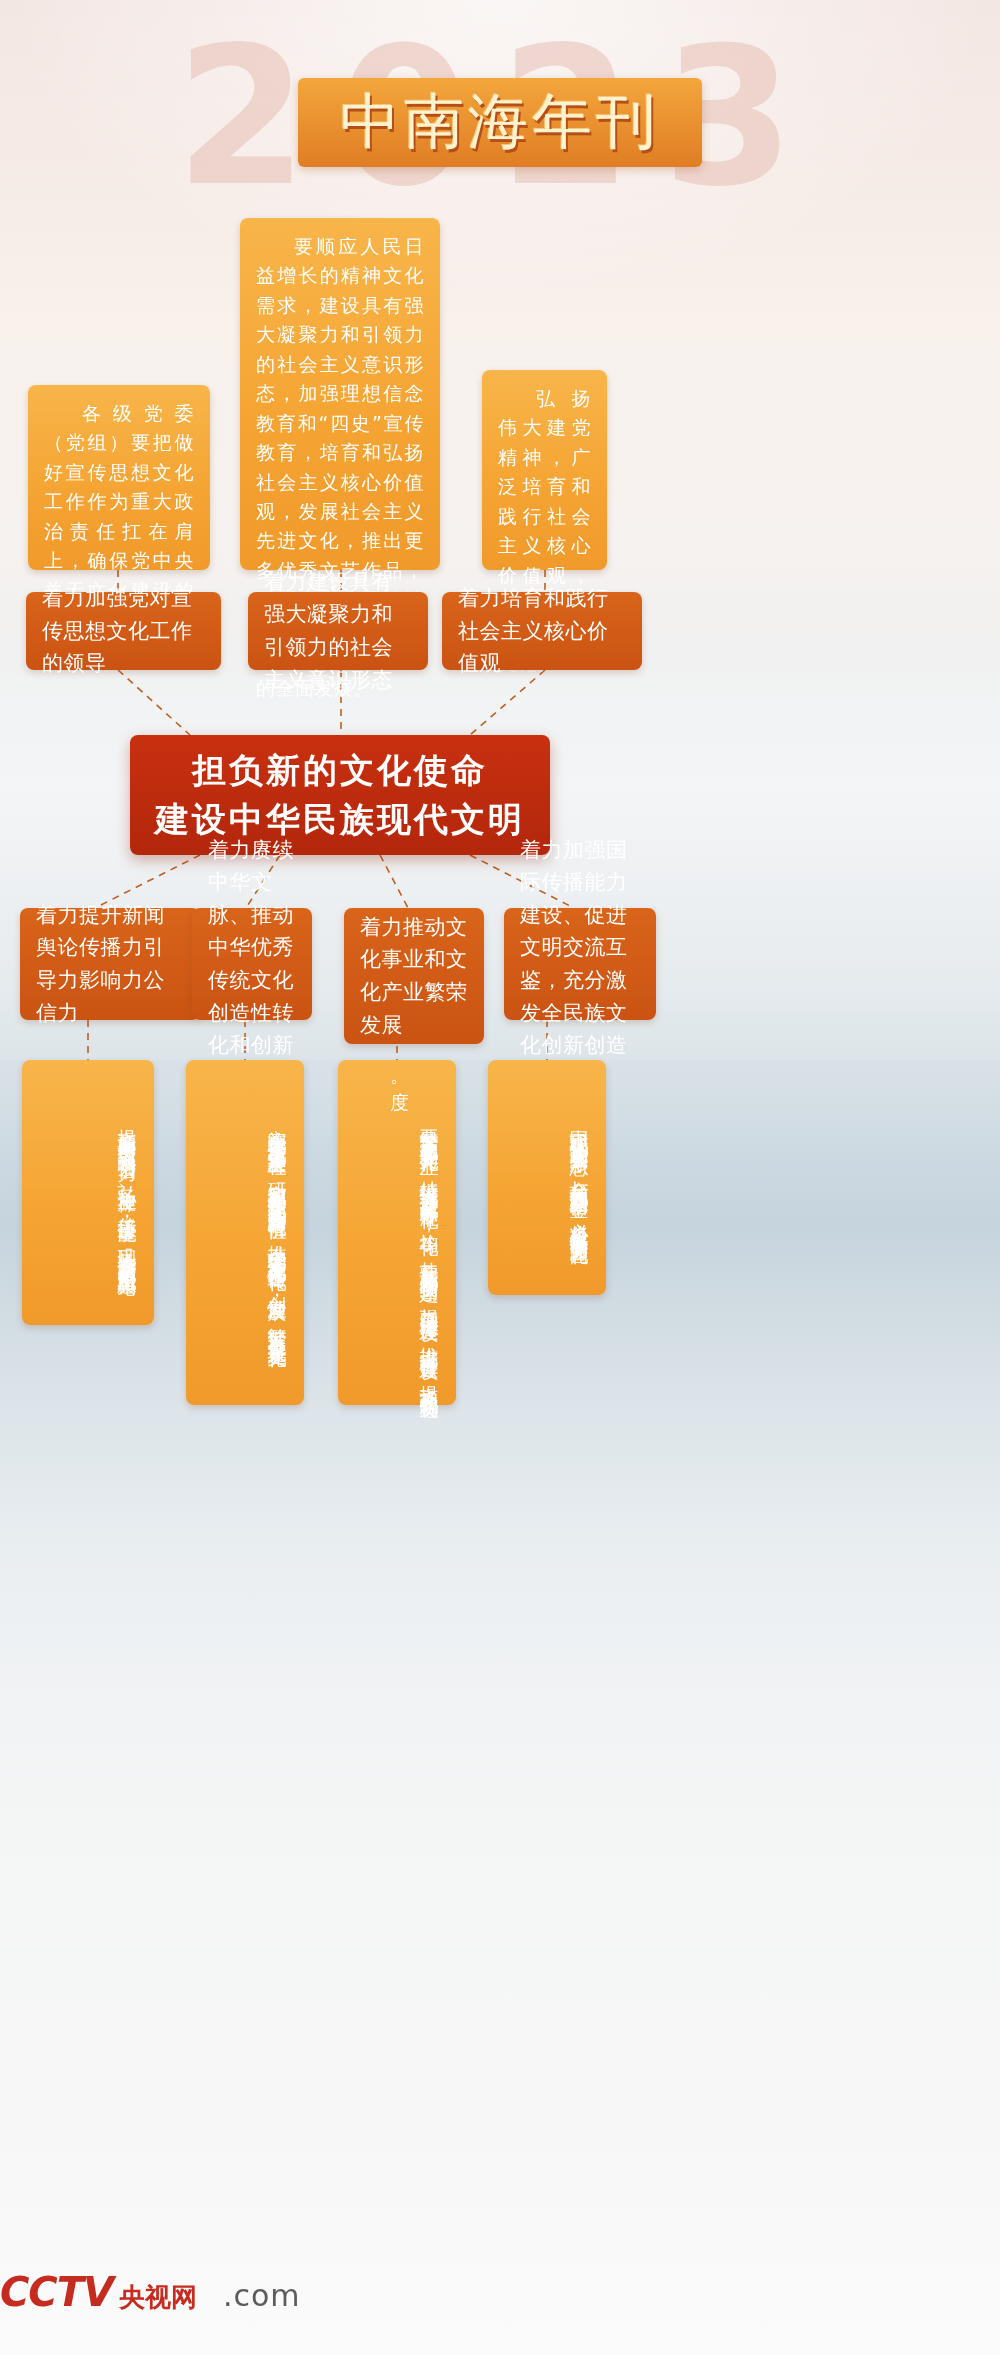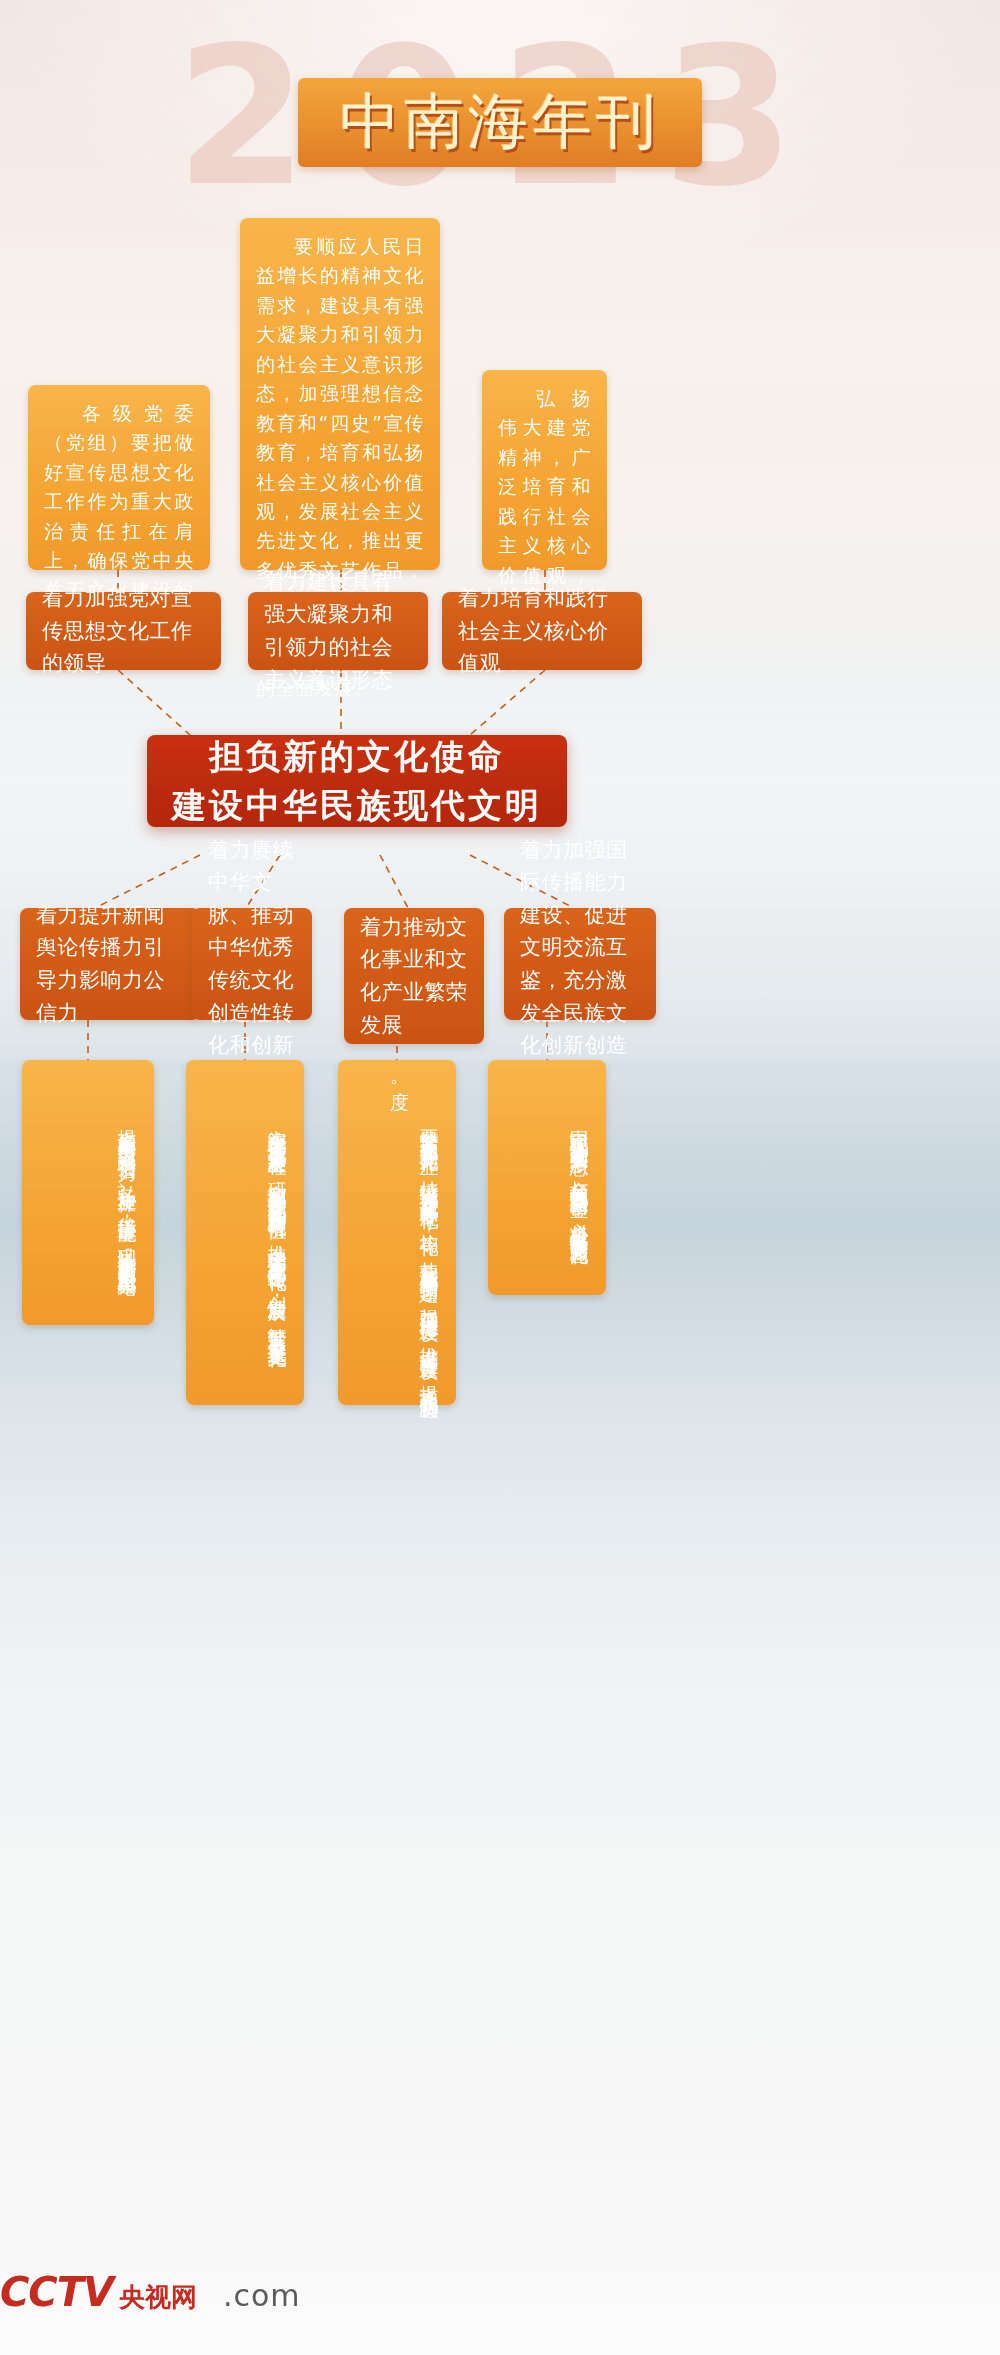--- a/index.html
+++ b/index.html
@@ -147,21 +147,21 @@
   #n-upper-left   { left: 28px;  top: 385px; width: 182px; height: 185px; }
   #n-upper-center { left: 240px; top: 218px; width: 200px; height: 352px; }
   #n-upper-right  { left: 482px; top: 370px; width: 125px; height: 200px; }
 
   
   #b-upper-left   { left: 20px;  top: 592px; width: 195px; height: 78px; }
   #b-upper-center { left: 242px; top: 592px; width: 180px; height: 78px; }
   #b-upper-right  { left: 436px; top: 592px; width: 200px; height: 78px; }
 
   
-  #center-node { left: 130px; top: 735px; width: 420px; height: 92px; margin-left: 17px; }
+  #center-node { left: 130px; top: 735px; width: 420px; height: 120px; }
 
   
   #b-low-1 { left: 14px;  top: 908px; width: 180px; height: 112px; }
   #b-low-2 { left: 186px; top: 908px; width: 120px; height: 112px; }
   #b-low-3 { left: 338px; top: 908px; width: 140px; height: 136px; }
   #b-low-4 { left: 498px; top: 908px; width: 152px; height: 112px; }
 
   
   #d-low-1 { left: 22px;  top: 1060px; width: 132px; height: 265px; }
   #d-low-2 { left: 186px; top: 1060px; width: 118px; height: 345px; }

